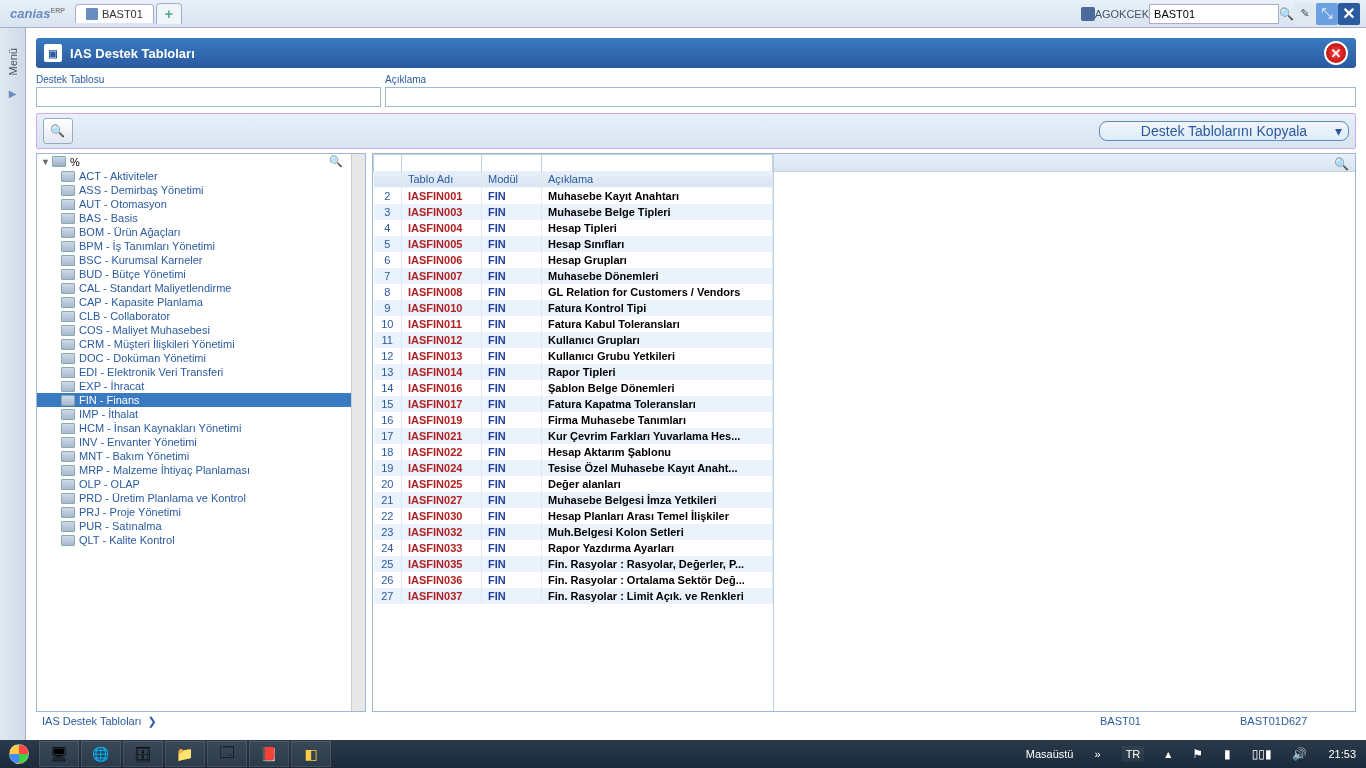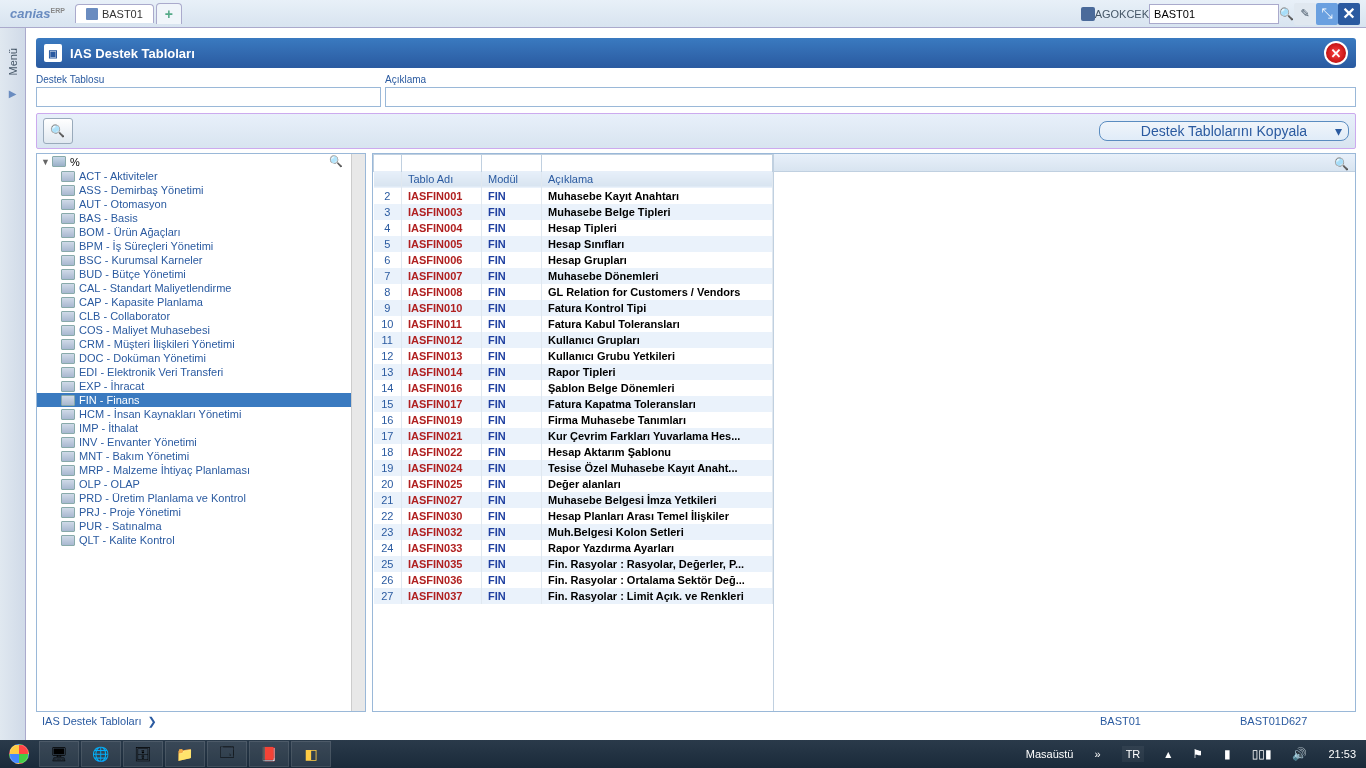--- a/index.html
+++ b/index.html
@@ -165,21 +165,21 @@
               <div class="tree-item">
                 <span class="folder-icon"></span>
                 <span>BAS - Basis</span>
               </div>
               <div class="tree-item">
                 <span class="folder-icon"></span>
                 <span>BOM - Ürün Ağaçları</span>
               </div>
               <div class="tree-item">
                 <span class="folder-icon"></span>
-                <span>BPM - İş Süreçleri Yönetimi</span>
+                <span>BPM - İş Tanımları Yönetimi</span>
               </div>
               <div class="tree-item">
                 <span class="folder-icon"></span>
                 <span>BSC - Kurumsal Karneler</span>
               </div>
               <div class="tree-item">
                 <span class="folder-icon"></span>
                 <span>BUD - Bütçe Yönetimi</span>
               </div>
               <div class="tree-item">
@@ -213,25 +213,25 @@
               <div class="tree-item">
                 <span class="folder-icon"></span>
                 <span>EXP - İhracat</span>
               </div>
               <div class="tree-item selected">
                 <span class="folder-icon"></span>
                 <span>FIN - Finans</span>
               </div>
               <div class="tree-item">
                 <span class="folder-icon"></span>
+                <span>IMP - İthalat</span>
+              </div>
+              <div class="tree-item">
+                <span class="folder-icon"></span>
                 <span>HCM - İnsan Kaynakları Yönetimi</span>
-              </div>
-              <div class="tree-item">
-                <span class="folder-icon"></span>
-                <span>IMP - İthalat</span>
               </div>
               <div class="tree-item">
                 <span class="folder-icon"></span>
                 <span>INV - Envanter Yönetimi</span>
               </div>
               <div class="tree-item">
                 <span class="folder-icon"></span>
                 <span>MNT - Bakım Yönetimi</span>
               </div>
               <div class="tree-item">

